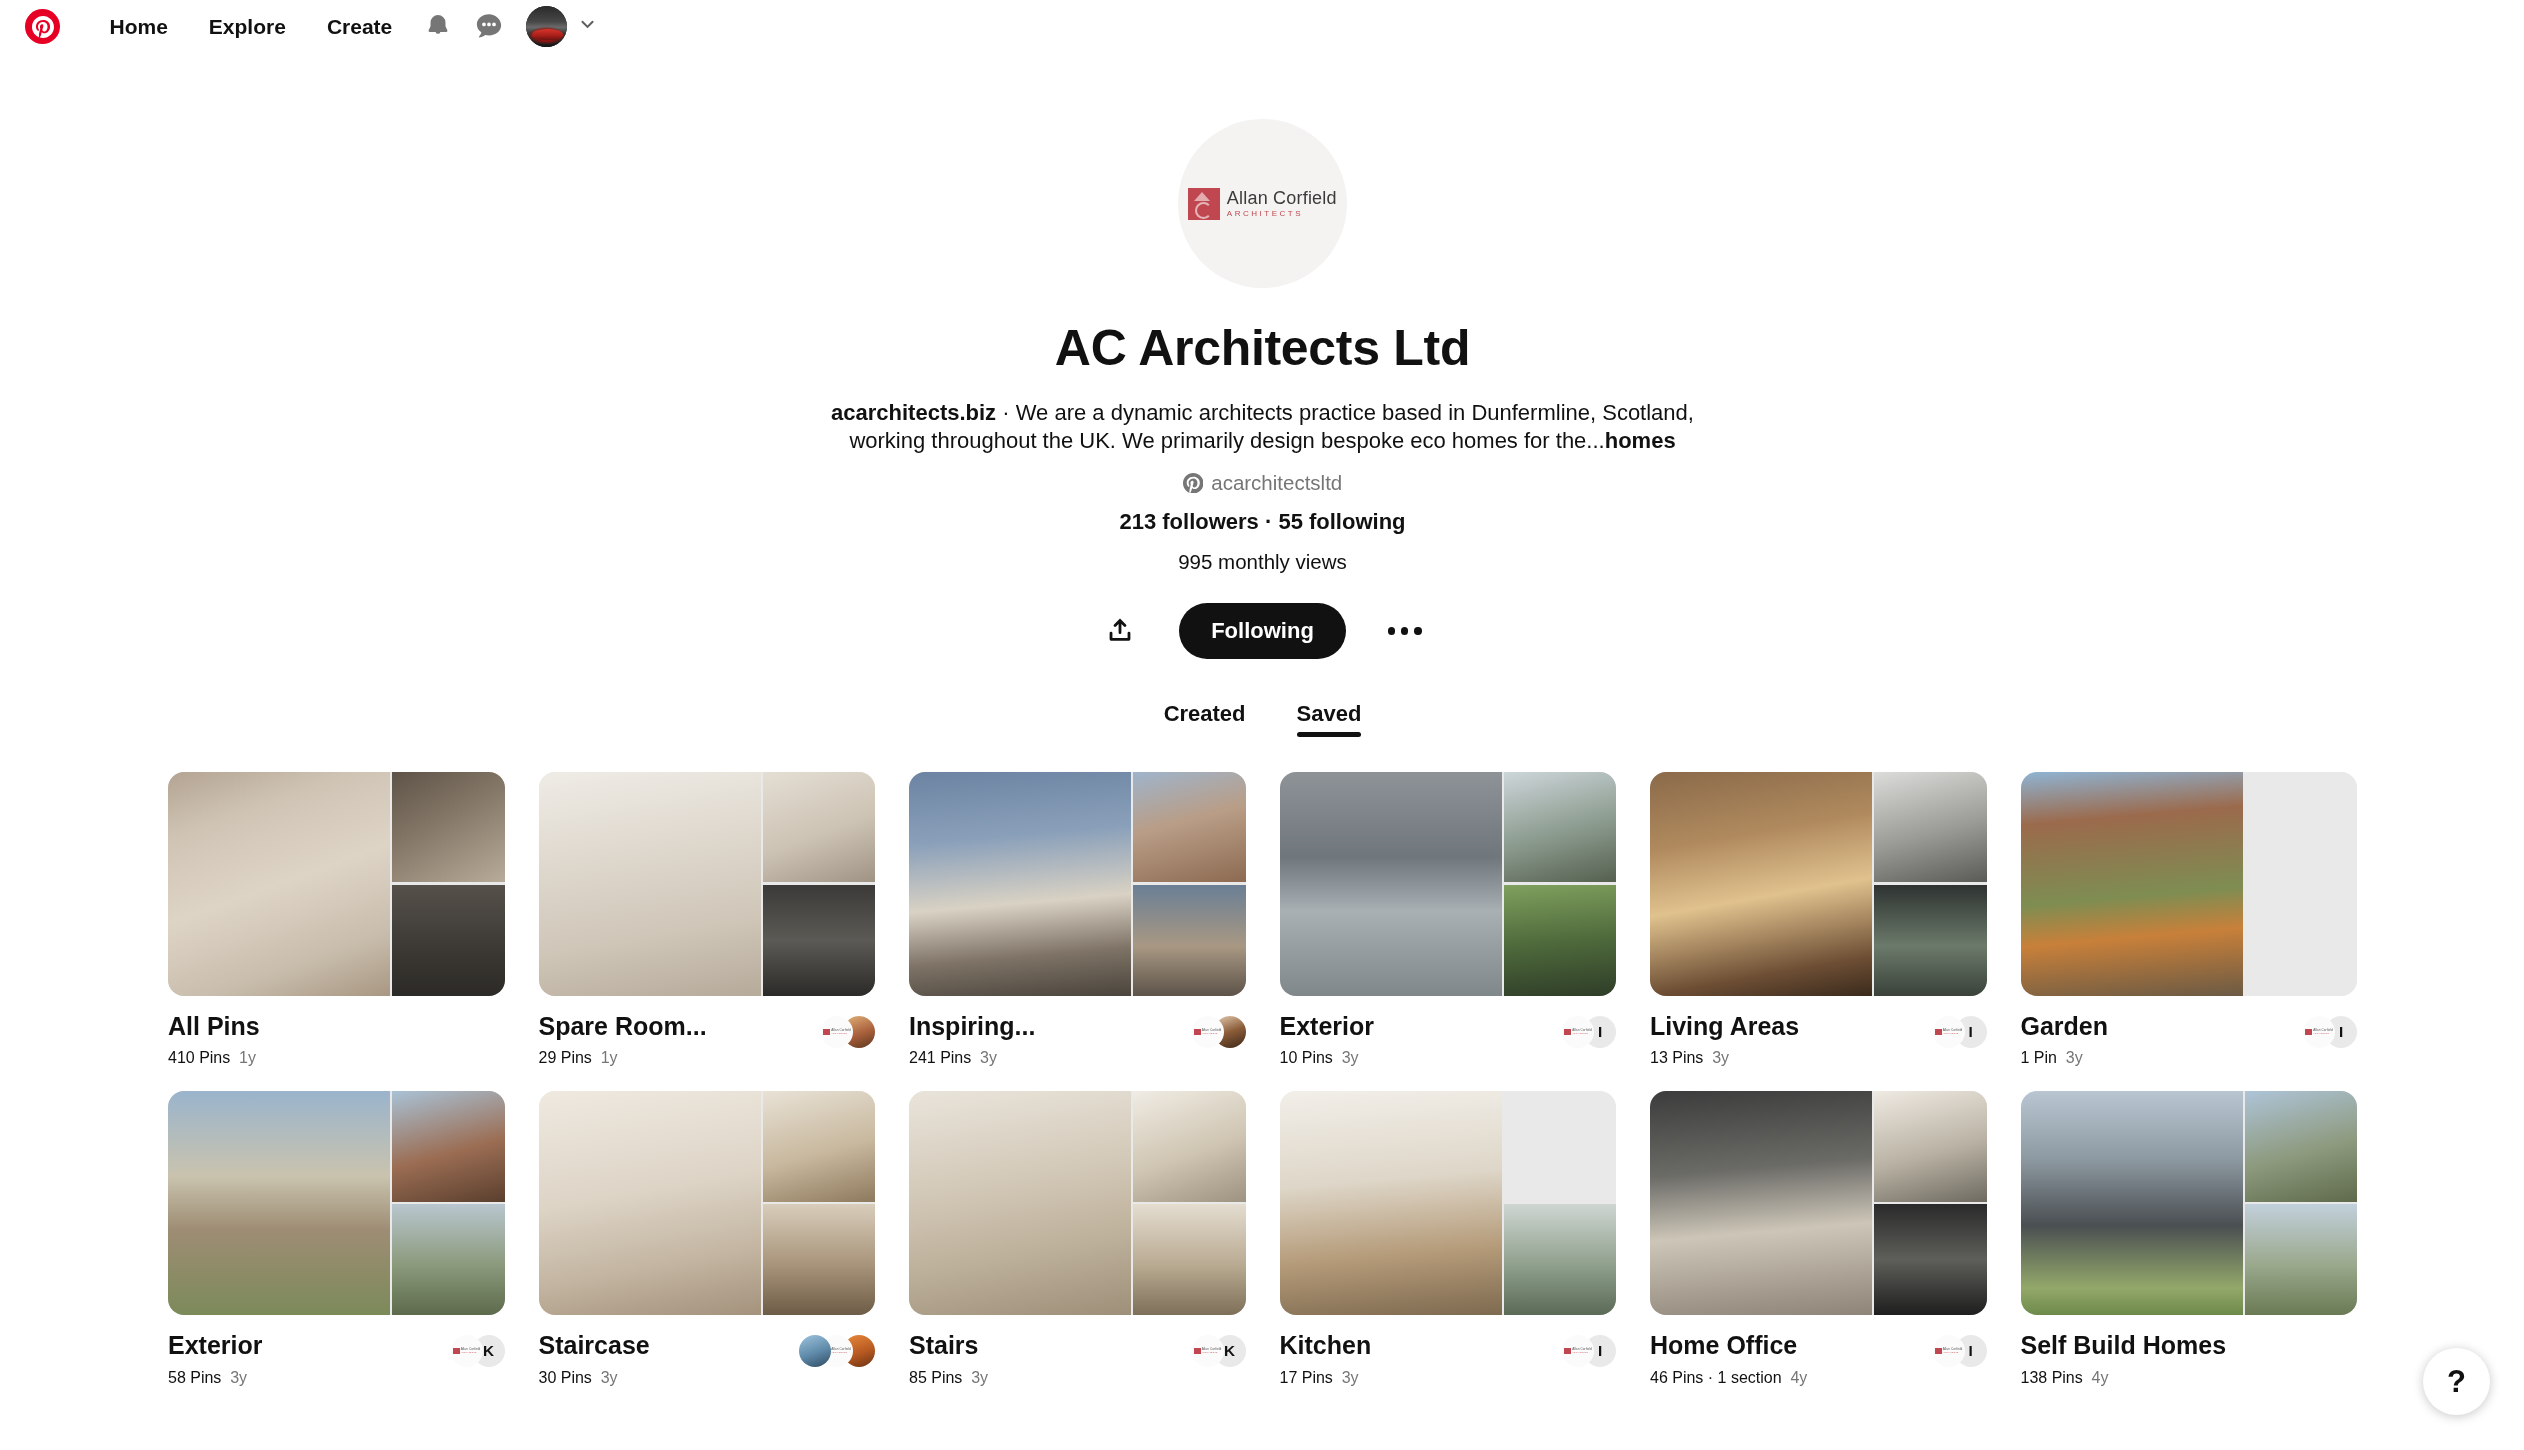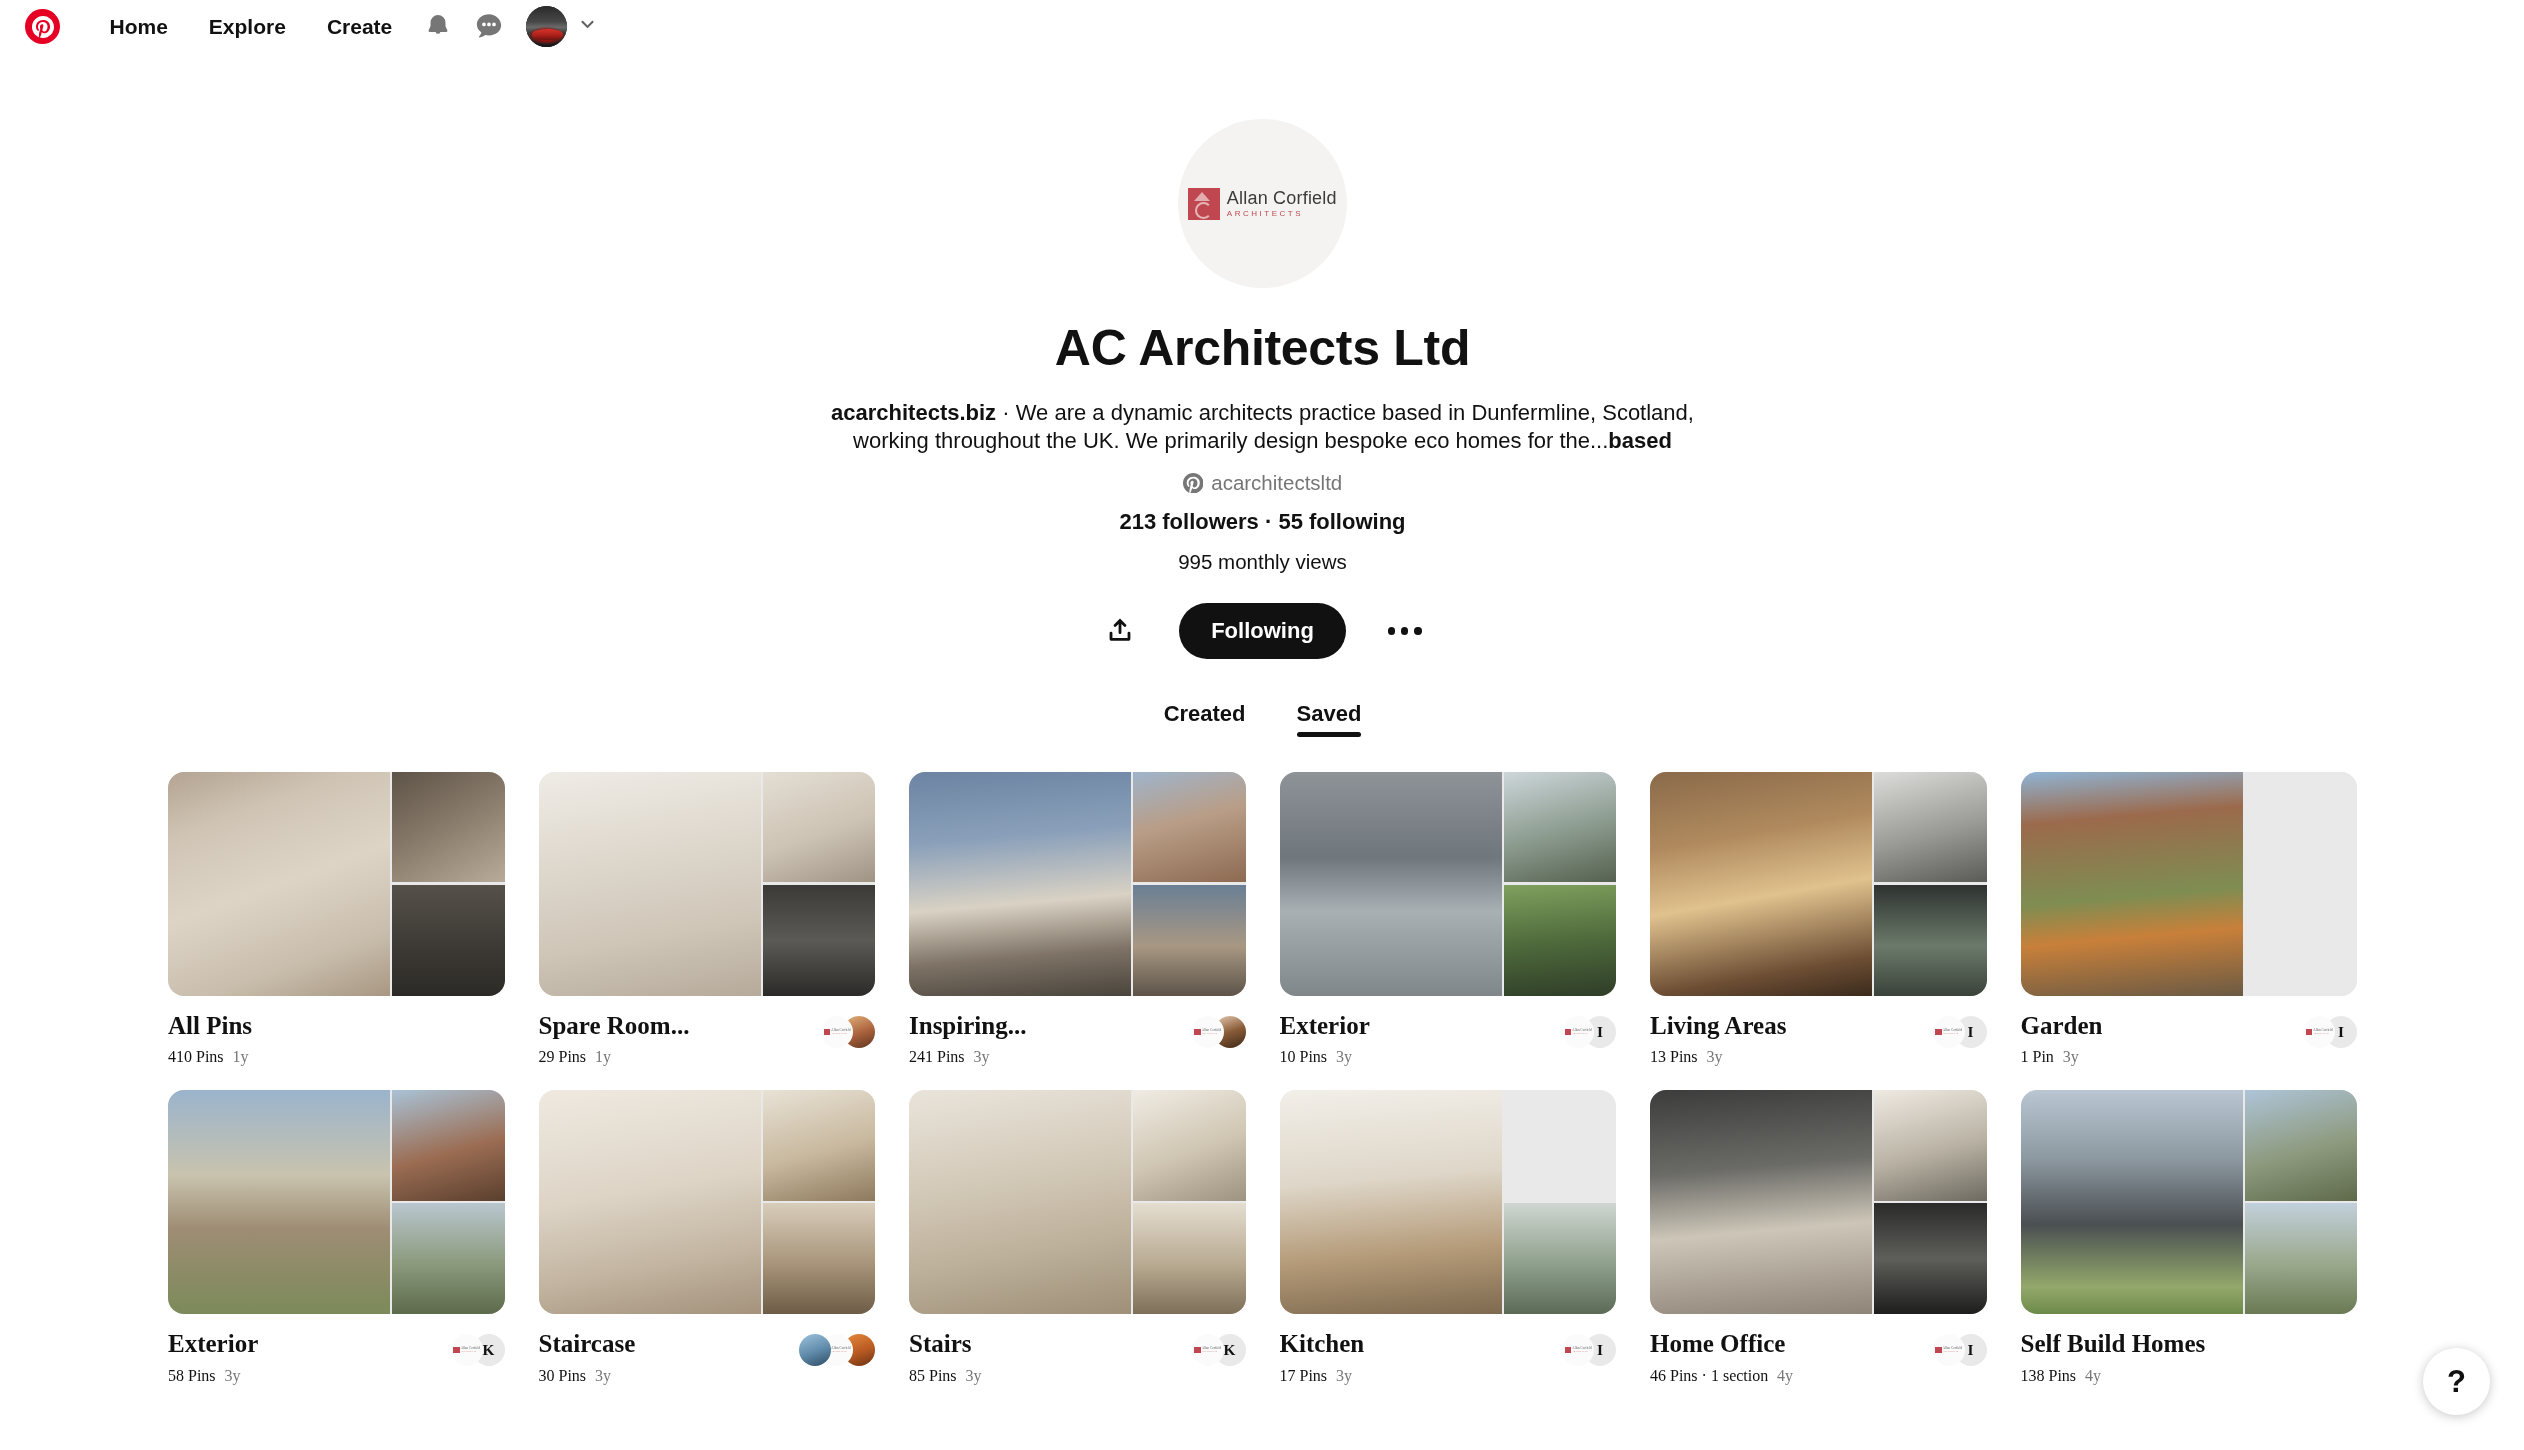--- a/index.html
+++ b/index.html
@@ -286,21 +286,20 @@
   }
   .cover-side > div { flex: 1 1 50%; }
   .ph { background: #e9e9e9; }
 
   .board-meta {
     display: flex;
     align-items: flex-start;
     justify-content: space-between;
     margin-top: 16px;
     gap: 7.3px;
-    font-family: Liberation Serif, serif;
   }
   .board-texts { min-width: 0; }
   .board-title {
     font-size: 25px;
     font-weight: bold;
     color: #111111;
     white-space: nowrap;
     overflow: hidden;
     text-overflow: ellipsis;
     max-width: 241px;
@@ -433,21 +432,21 @@
       <div class="aca-text">
         <span class="aca-name">Allan Corfield</span>
         <span class="aca-sub">ARCHITECTS</span>
       </div>
     </div>
   </div>
 
   <h1 class="profile-name">AC Architects Ltd</h1>
 
   <div class="profile-about">
-    <b>acarchitects.biz</b><span> · </span><span>We are a dynamic architects practice based in Dunfermline, Scotland, working throughout the UK. We primarily design bespoke eco homes for the...</span><span class="more-link">based</span>
+    <b>acarchitects.biz</b><span> · </span><span>We are a dynamic architects practice based in Dunfermline, Scotland, working throughout the UK. We primarily design bespoke eco homes for the...</span><span class="more-link">homes</span>
   </div>
 
   <div class="username-row">
     <svg class="p-mini" viewBox="0 0 24 24">
         <path d="M12 0C5.373 0 0 5.372 0 12c0 5.084 3.163 9.426 7.627 11.174-.105-.949-.2-2.405.042-3.441.218-.937 1.407-5.965 1.407-5.965s-.359-.719-.359-1.782c0-1.668.967-2.914 2.171-2.914 1.023 0 1.518.769 1.518 1.69 0 1.029-.655 2.568-.994 3.995-.283 1.194.599 2.169 1.777 2.169 2.133 0 3.772-2.249 3.772-5.495 0-2.873-2.064-4.882-5.012-4.882-3.414 0-5.418 2.561-5.418 5.207 0 1.031.397 2.138.893 2.738.098.119.112.224.083.345l-.333 1.36c-.053.22-.174.267-.402.161-1.499-.698-2.436-2.889-2.436-4.649 0-3.785 2.75-7.262 7.929-7.262 4.163 0 7.398 2.967 7.398 6.931 0 4.136-2.607 7.464-6.227 7.464-1.216 0-2.359-.632-2.75-1.378l-.748 2.853c-.271 1.043-1.002 2.35-1.492 3.146C9.57 23.812 10.763 24 12 24c6.627 0 12-5.373 12-12 0-6.628-5.373-12-12-12z"></path>
       </svg>
     <span class="username-text">acarchitectsltd</span>
   </div>
 
   <div class="stats-row">213 followers · 55 following</div>

